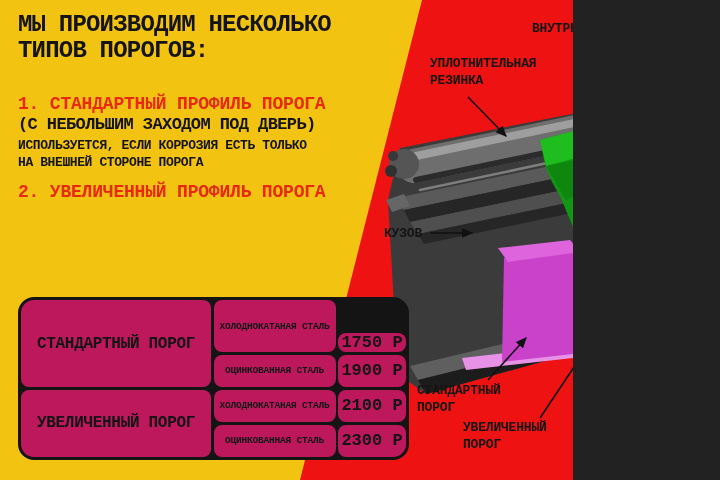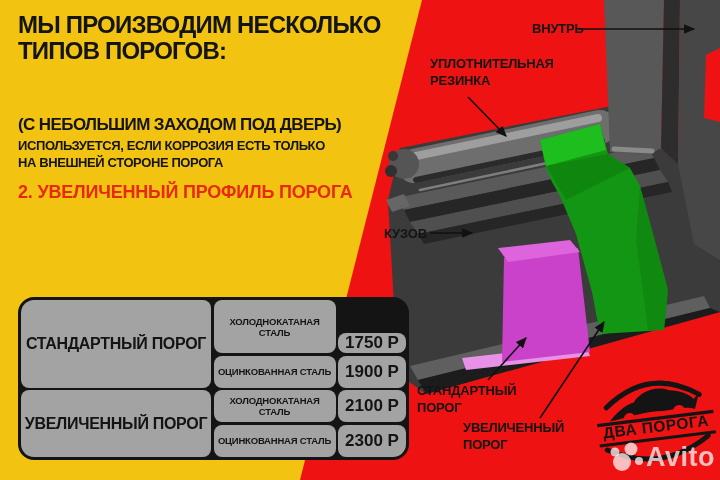--- a/index.html
+++ b/index.html
@@ -1,35 +1,35 @@
 <!DOCTYPE html>
 <html><head>
 <meta charset="utf-8">
 <style>
   html,body{margin:0;padding:0;background:#222;}
   .stage{
-    position:relative;width:720px;height:480px;overflow:hidden;
-    font-family:Liberation Sans, sans-serif;
+    position:relative;width:573px;height:480px;overflow:hidden;
+    font-family:Liberation Mono, monospace;
     -webkit-font-smoothing:antialiased;
   }
   .abs{position:absolute;}
   .blk{color:#141414;}
   .title{font-size:24px;font-weight:700;line-height:26px;letter-spacing:-0.8px;}
   .red-heading{font-size:18px;font-weight:700;letter-spacing:-0.2px;}
   .sub-heading{font-size:17px;font-weight:700;letter-spacing:-0.6px;}
   .body-text{font-size:13px;font-weight:700;line-height:16.5px;letter-spacing:-0.4px;}
   .price-table{
     left:18px;top:297px;width:391px;height:163px;
     display:grid;grid-template-columns:190px 122px 1fr;
     grid-template-rows:repeat(4,1fr);gap:2.5px;
     background:#141414;border:3px solid #141414;border-radius:16px;
     box-sizing:border-box;overflow:hidden;
   }
   .cell{
-    background:#a3a3a3;border-radius:8px;display:flex;
+    background:#be185d;border-radius:8px;display:flex;
     align-items:center;justify-content:center;color:#141414;text-align:center;
   }
   .cell.product{font-size:16px;font-weight:700;letter-spacing:-0.3px;}
   .cell.material{font-size:9.5px;font-weight:700;letter-spacing:-0.2px;}
   .cell.price{font-size:17px;font-weight:700;}
   .diagram-label{font-size:13px;font-weight:700;line-height:16.5px;color:#141414;letter-spacing:-0.2px;}
   .logo-band-text{
     width:120px;text-align:center;font-size:15.5px;font-weight:700;
     letter-spacing:0.5px;color:#141414;transform:rotate(-7deg);
   }
@@ -121,20 +121,21 @@
       <circle cx="622" cy="462" r="9"></circle>
       <circle cx="639" cy="461" r="4"></circle>
     </g>
   </svg>
 
   <div class="abs title blk" style="left:18px;top:12px;">
     <div>МЫ ПРОИЗВОДИМ НЕСКОЛЬКО</div>
     <div>ТИПОВ ПОРОГОВ:</div>
   </div>
 
+  <div class="abs red-heading" style="left:18px;top:94px;color:#E8290C;">1. СТАНДАРТНЫЙ ПРОФИЛЬ ПОРОГА</div>
   <div class="abs sub-heading blk" style="left:18px;top:115px;">(С НЕБОЛЬШИМ ЗАХОДОМ ПОД ДВЕРЬ)</div>
   <div class="abs body-text blk" style="left:18px;top:138px;">
     <div>ИСПОЛЬЗУЕТСЯ, ЕСЛИ КОРРОЗИЯ ЕСТЬ ТОЛЬКО</div>
     <div>НА ВНЕШНЕЙ СТОРОНЕ ПОРОГА</div>
   </div>
 
   <div class="abs red-heading" style="left:18px;top:182px;color:#E8290C;">2. УВЕЛИЧЕННЫЙ ПРОФИЛЬ ПОРОГА</div>
 
   <div class="abs price-table">
     <div class="cell product" style="grid-column:1;grid-row:1 / span 2;">СТАНДАРТНЫЙ ПОРОГ</div>

